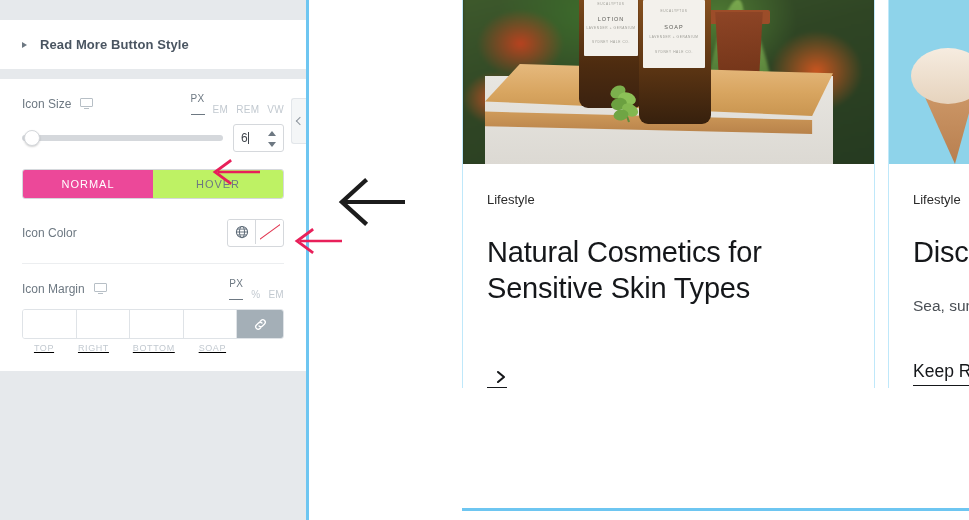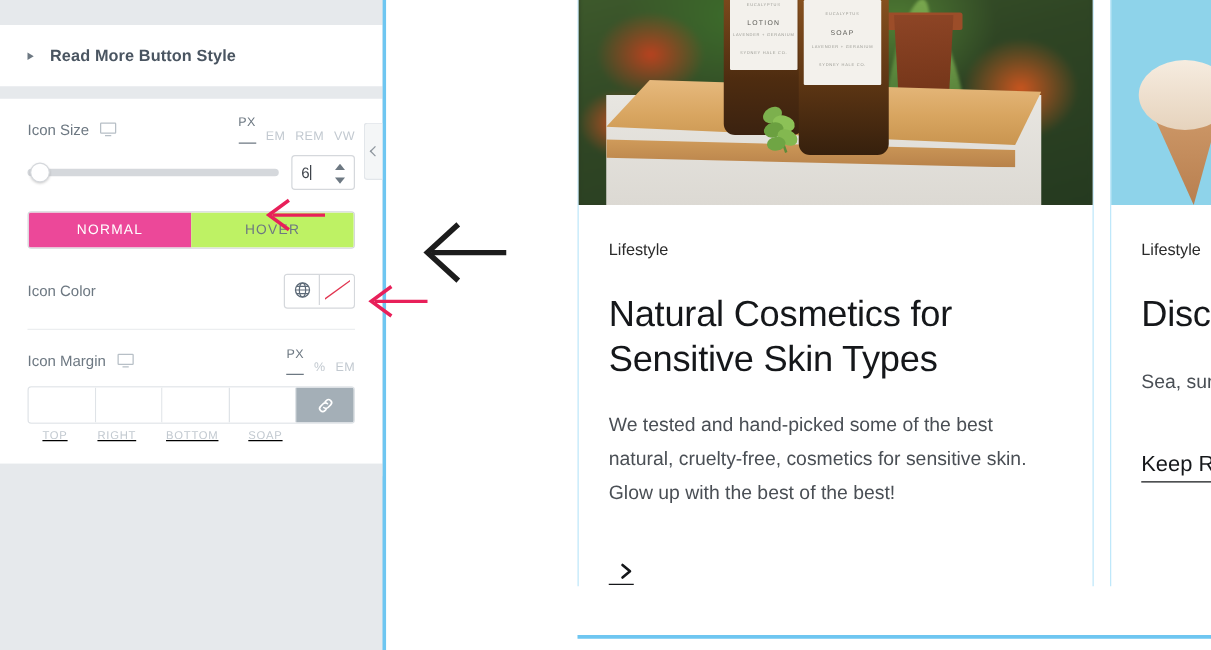--- a/index.html
+++ b/index.html
@@ -737,21 +737,20 @@
             <ellipse cx="22" cy="27" rx="9" ry="6.5" fill="#8cc157" transform="rotate(15 22 27)"></ellipse>
             <ellipse cx="14" cy="32" rx="8" ry="6" fill="#6ba040" transform="rotate(-15 14 32)"></ellipse>
             <ellipse cx="25" cy="38" rx="8.5" ry="6" fill="#83b850" transform="rotate(28 25 38)"></ellipse>
             <ellipse cx="16" cy="43" rx="7.5" ry="5.5" fill="#6fa544" transform="rotate(-8 16 43)"></ellipse>
           </svg>
         </div>
 
         <div class="card-inner">
           <div class="cat">Lifestyle</div>
           <h2 class="headline">Natural Cosmetics for Sensitive Skin Types</h2>
-          <p class="excerpt">We tested and hand-picked some of the best natural, cruelty-free, cosmetics for sensitive skin. Glow up with the best of the best!</p>
           <div class="readmore">
             <span class="rm-ico">
               <svg width="11" height="14" viewBox="0 0 11 14">
                 <polyline points="2,2 8,7 2,12" fill="none" stroke="#15171a" stroke-width="2.1" stroke-linecap="round" stroke-linejoin="round"></polyline>
               </svg>
             </span>
           </div>
         </div>
       </div>
 

